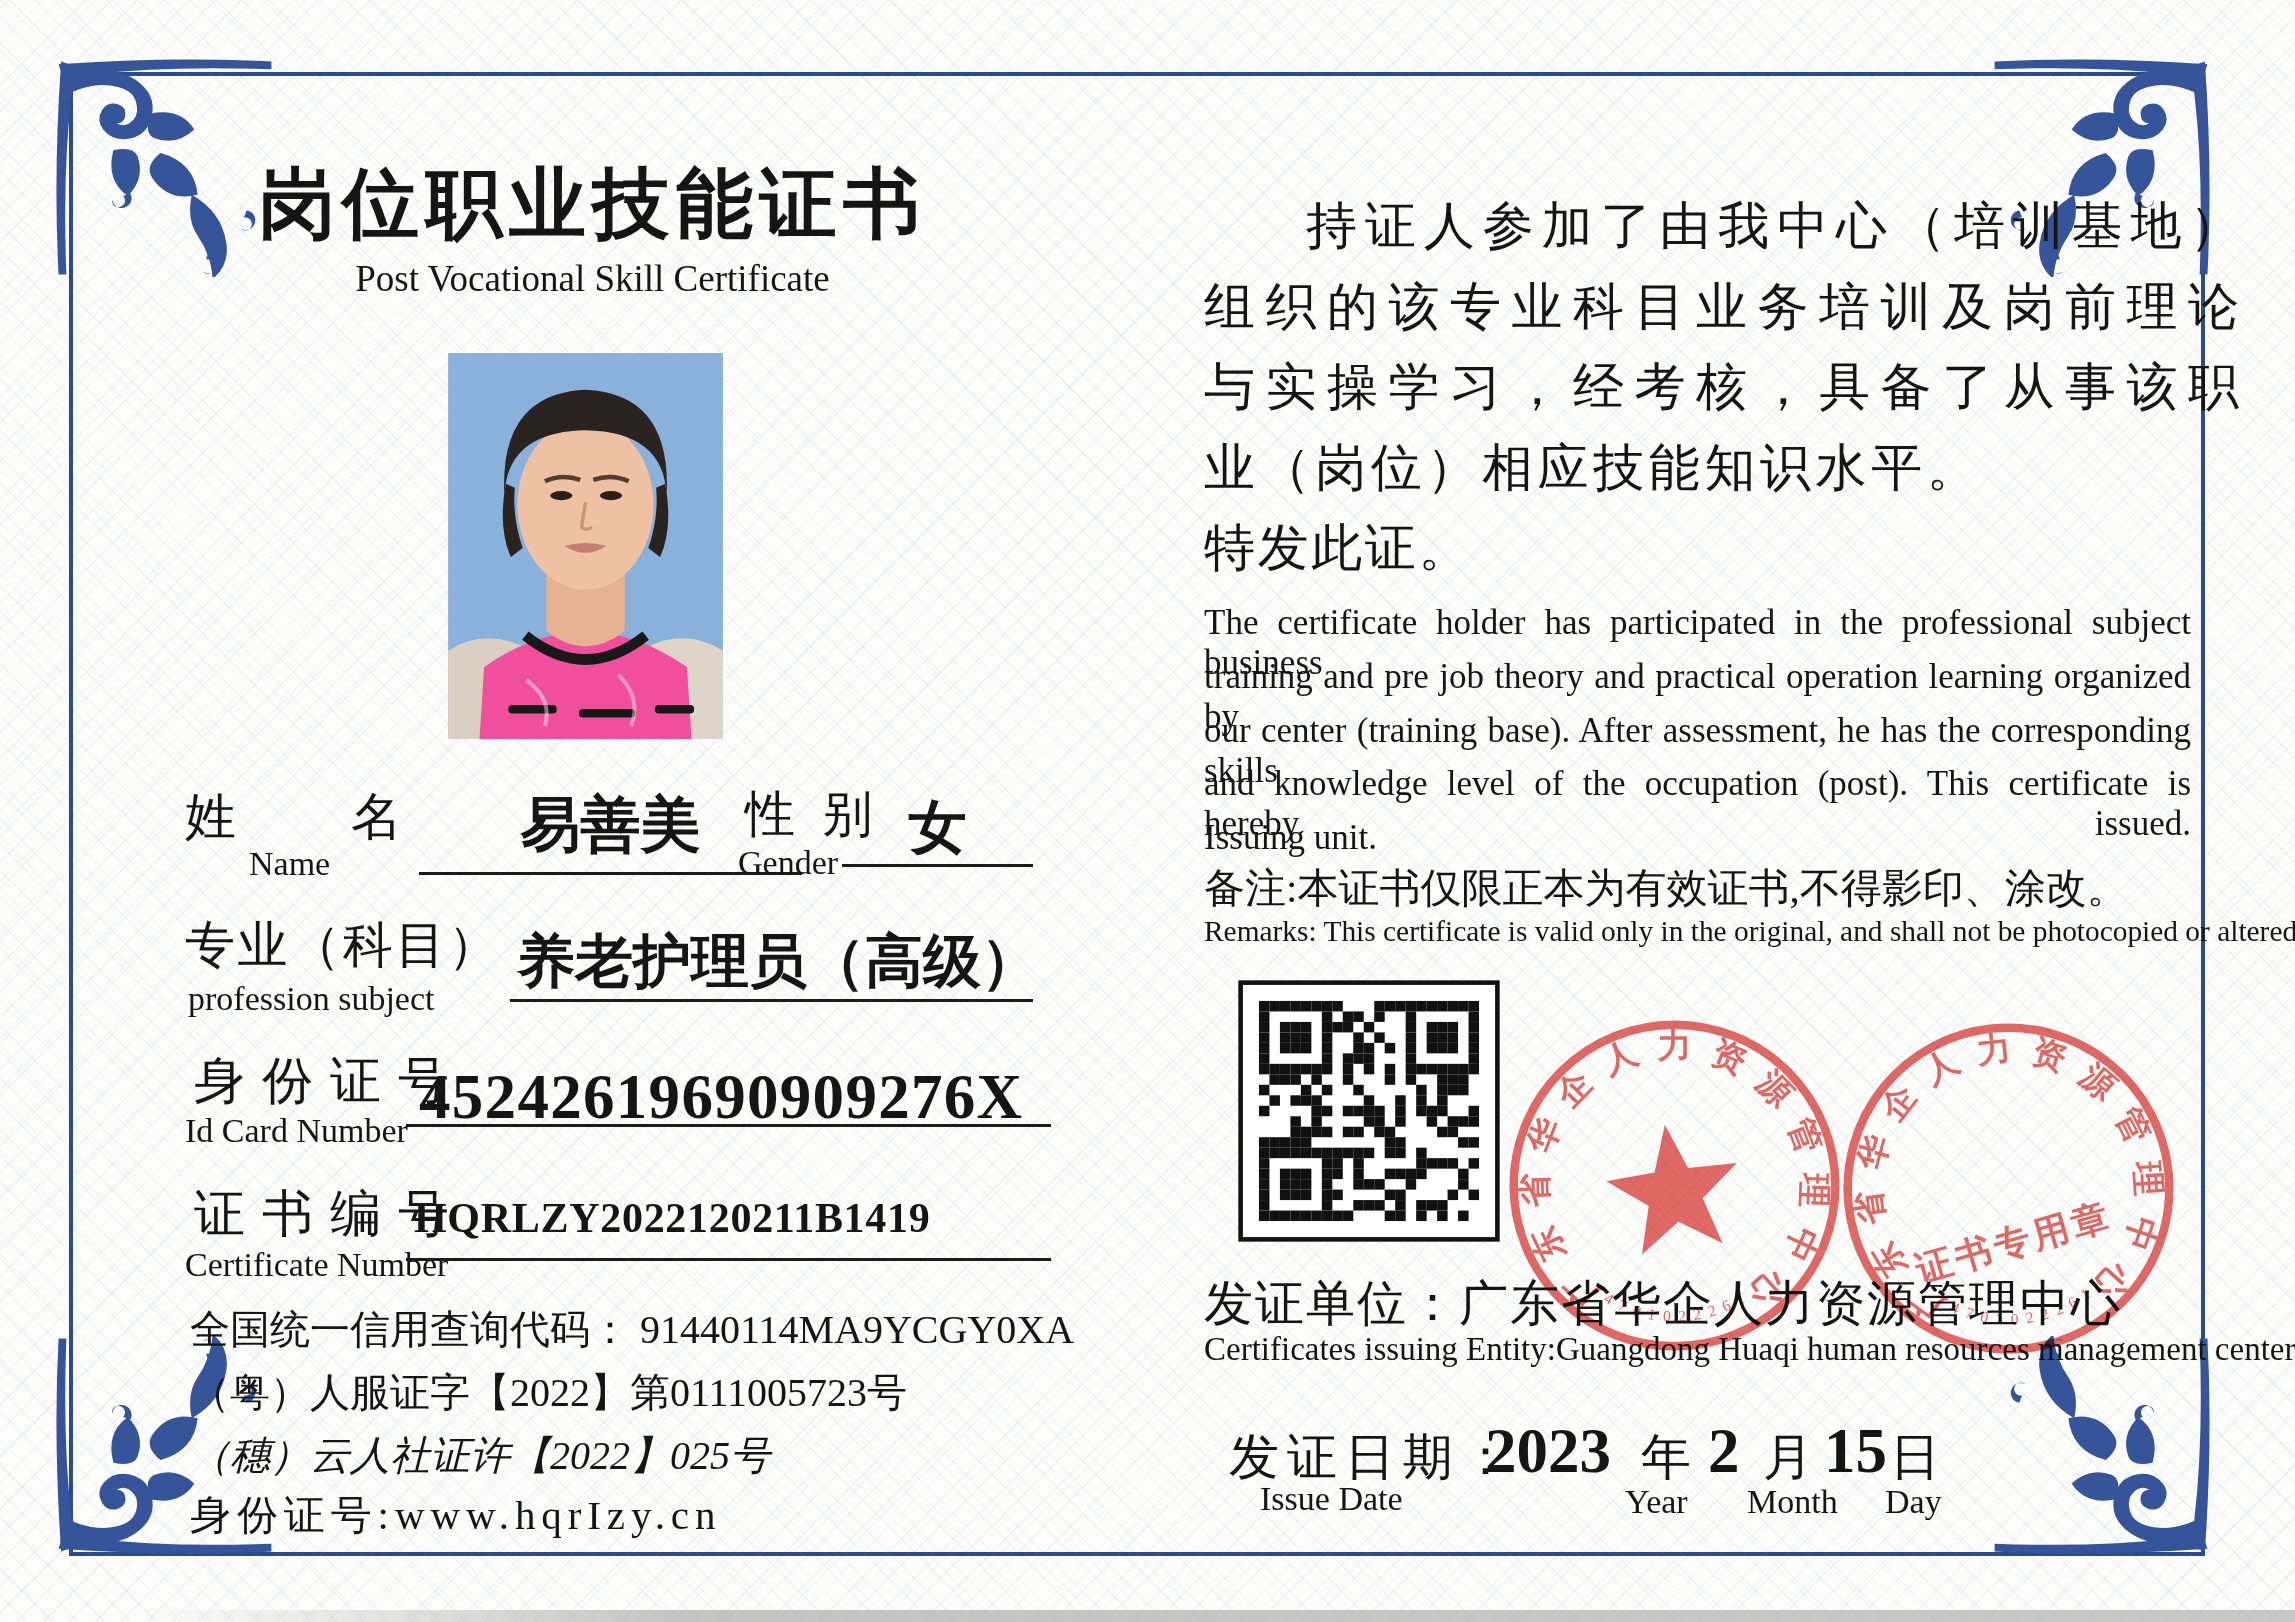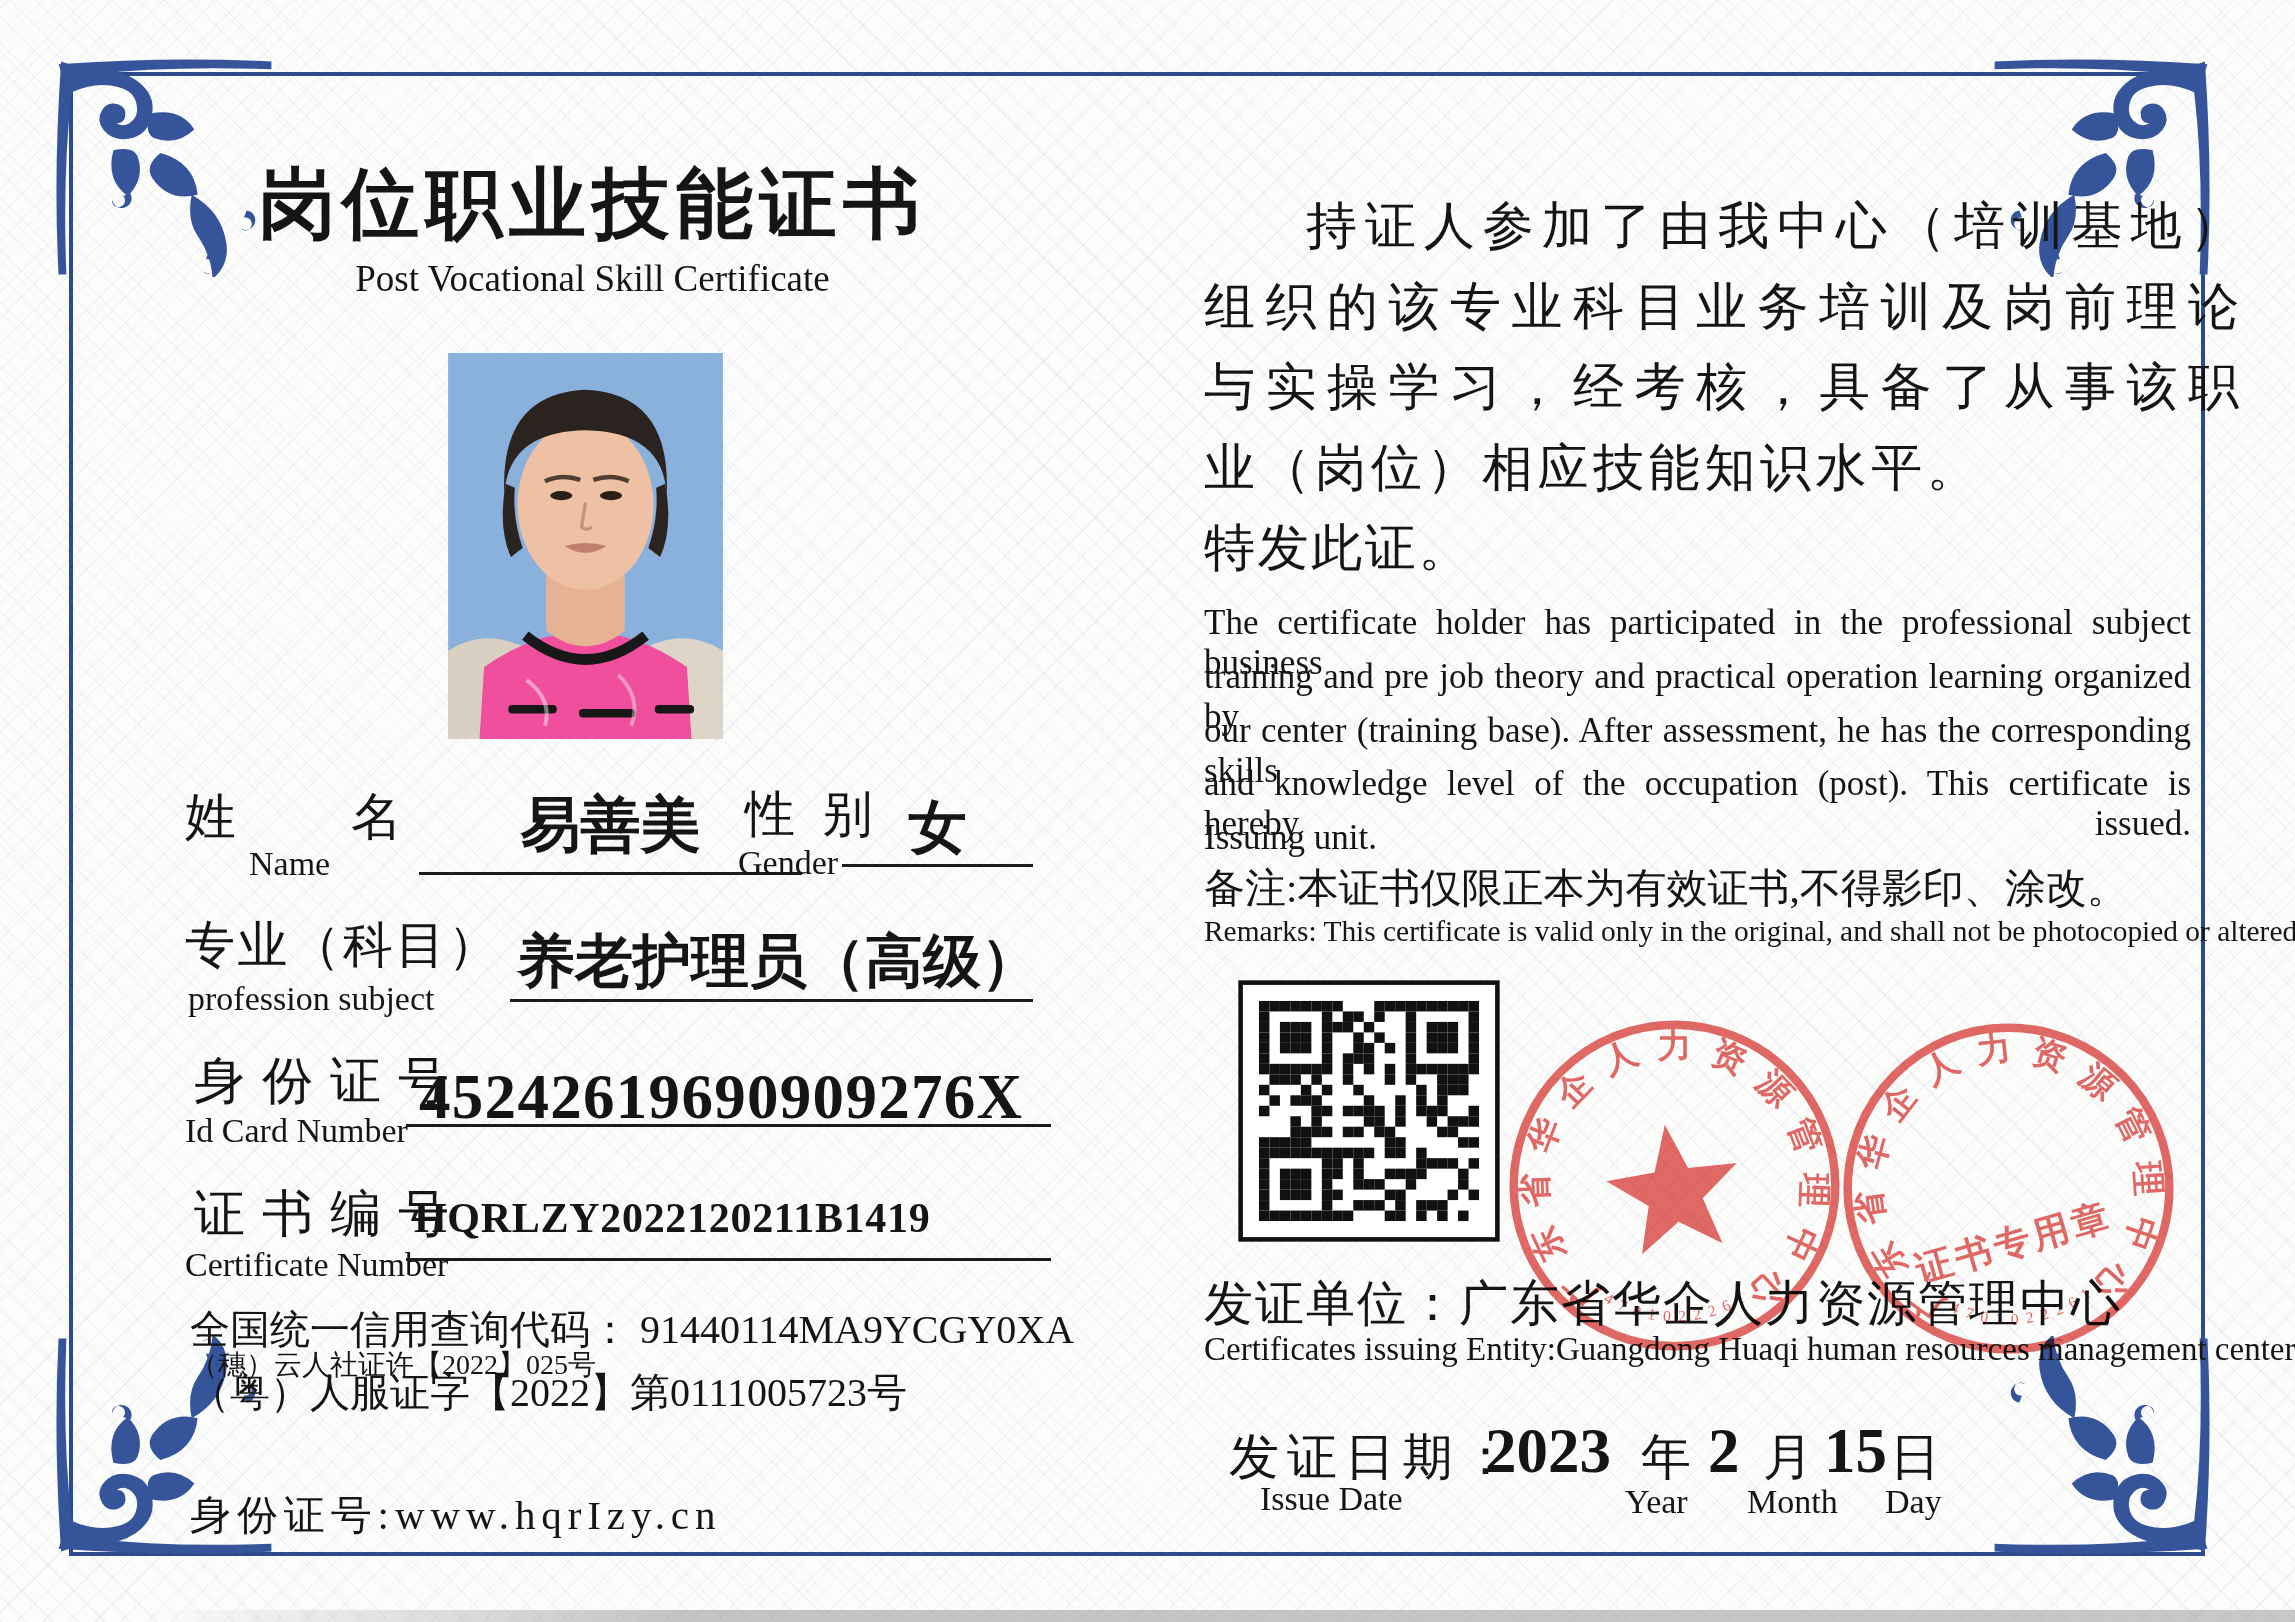--- a/index.html
+++ b/index.html
@@ -45,21 +45,21 @@
   #id-en{left:185px;top:1112px;font-size:34px;}
   #id-underline{left:406px;top:1124px;width:645px;}
   #id-value{left:419px;top:1061px;font-size:63px;font-weight:bold;letter-spacing:1.3px;white-space:nowrap;}
   #cert-label{left:194px;top:1180px;font-size:51px;letter-spacing:17px;white-space:nowrap;}
   #cert-en{left:185px;top:1246px;font-size:34px;}
   #cert-underline{left:406px;top:1258px;width:645px;}
   #cert-value{left:414px;top:1194px;font-size:42px;font-weight:bold;letter-spacing:0.7px;white-space:nowrap;}
   
   #credit-line{left:190px;top:1302px;font-size:40px;white-space:nowrap;}
   #yue-line{left:190px;top:1365px;font-size:40px;white-space:nowrap;}
-  #sui-line{left:190px;top:1346px;font-size:28px;white-space:nowrap;}
+  #sui-line{left:190px;top:1428px;font-size:40px;white-space:nowrap;font-style:italic;}
   #url-line{left:190px;top:1488px;font-size:41px;letter-spacing:5.9px;white-space:nowrap;}
   
   .cnp{left:1204px;width:987px;font-size:51px;white-space:nowrap;}
   #cn1{top:192px;padding-left:102px;letter-spacing:7.9px;}
   #cn2{top:273px;letter-spacing:10.5px;text-align:center;}
   #cn3{top:353px;letter-spacing:10.5px;}
   #cn4{top:434px;letter-spacing:4.6px;}
   #cn5{top:514px;letter-spacing:2.6px;}
   .enp{left:1204px;width:987px;font-size:35px;}
   .just{text-align:justify;text-align-last:justify;}

